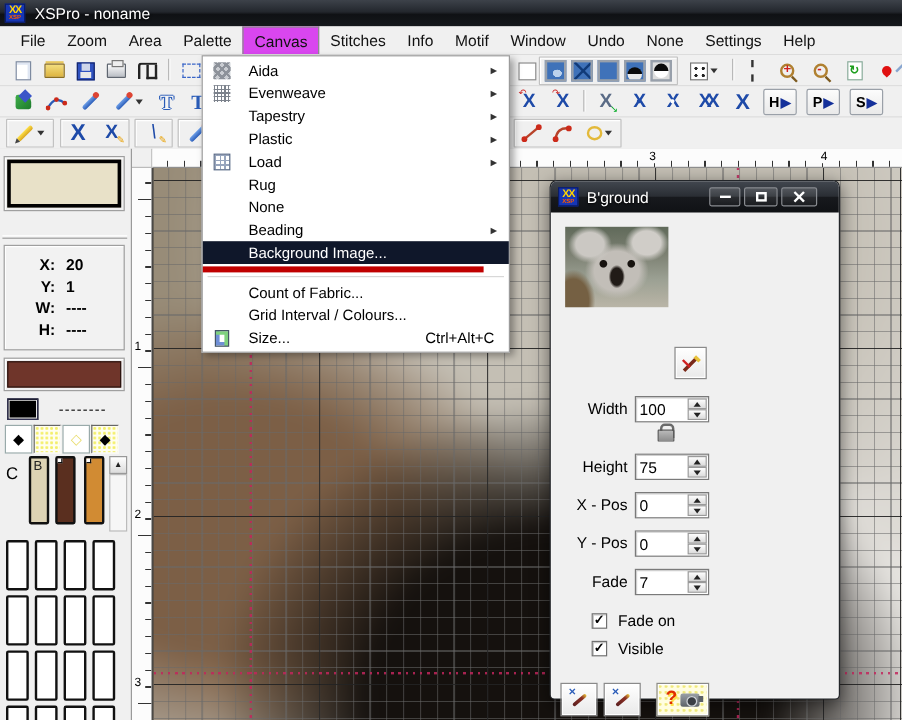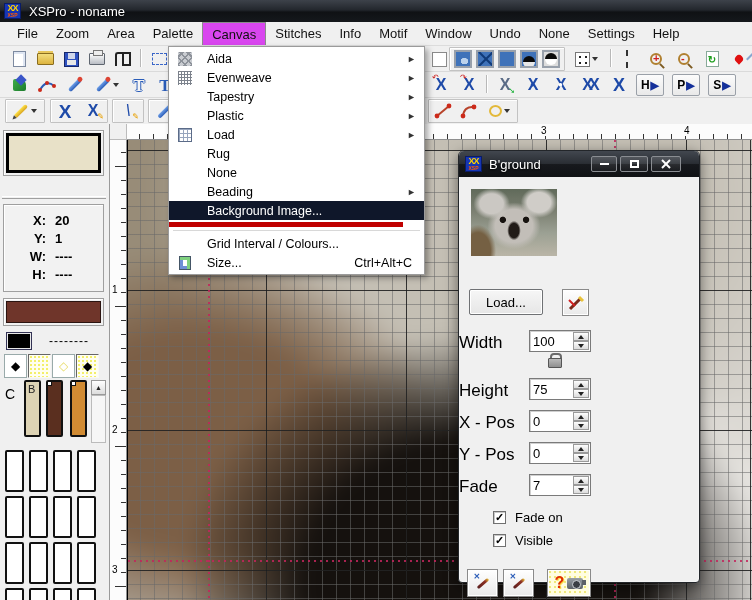--- a/index.html
+++ b/index.html
@@ -176,21 +176,21 @@
       radial-gradient(9px 13px at 50% 62%, #221b16 0 55%, rgba(0,0,0,0) 75%),
       radial-gradient(26px 22px at 24% 22%, #cbc8c2 0 45%, rgba(0,0,0,0) 70%),
       radial-gradient(26px 22px at 79% 20%, #d0cdc7 0 45%, rgba(0,0,0,0) 70%),
       radial-gradient(34px 30px at 50% 55%, #c2beb7 0 55%, rgba(0,0,0,0) 78%),
       radial-gradient(28px 40px at 8% 92%, #77603f 0 45%, rgba(0,0,0,0) 65%),
       linear-gradient(180deg, #5f6a59 0%, #7d8172 35%, #9ba092 65%, #bab5a5 100%); }
   .loadbtn { position:absolute; left:10px; top:112px; width:74px; height:26px; border:1px solid #6f7174; border-radius:2px;
     background:linear-gradient(#f6f6f6,#e6e6e6); font-size:13px; color:#000; display:flex; align-items:center; justify-content:center; box-shadow:inset 0 0 0 1px #fff; }
   .clearbtn { position:absolute; left:103px; top:112px; width:27px; height:27px; border:1px solid #8a8a8a; background:linear-gradient(#fff,#e9e9e9); display:flex; align-items:center; justify-content:center; box-shadow:inset 0 0 0 1px #fff; }
   .fieldrow { position:absolute; left:0; width:100%; height:22px; }
-  .fieldrow .flab { position:absolute; left:0; width:64px; font-size:17px; color:#000; top:3px; }
+  .fieldrow .flab { position:absolute; left:0; width:64px; text-align:right; font-size:13px; color:#000; top:3px; }
   .fieldrow .fbox { position:absolute; left:70px; top:0; width:62px; height:22px; background:#fff; border:1px solid #7a7a7a; box-shadow:inset 1px 1px 0 #cfcfcf; }
   .fieldrow input { position:absolute; left:3px; top:1px; width:38px; height:18px; border:none; outline:none; font-size:13px; font-family:"Liberation Sans",sans-serif; background:transparent; }
   .spin { position:absolute; right:1px; top:1px; width:16px; height:18px; display:flex; flex-direction:column; }
   .spin .sb { flex:1; border:1px solid #9a9a9a; background:linear-gradient(#fdfdfd,#dcdcdc); display:flex; align-items:center; justify-content:center; }
   .tri-up { width:0; height:0; border-left:3px solid transparent; border-right:3px solid transparent; border-bottom:4px solid #222; }
   .tri-dn { width:0; height:0; border-left:3px solid transparent; border-right:3px solid transparent; border-top:4px solid #222; }
   .lock { position:absolute; left:88px; top:176px; width:14px; height:13px; }
   .lock::before { content:""; position:absolute; left:3px; top:0; width:8px; height:8px; border:2px solid #6a6a6a; border-radius:4px 4px 0 0; }
   .lock::after { content:""; position:absolute; left:1px; top:5px; width:12px; height:8px; background:linear-gradient(#b9b9b9,#8f8f8f); border:1px solid #555; border-radius:1px; }
   .cbrow { position:absolute; left:34px; height:14px; display:flex; align-items:center; }
@@ -519,23 +519,20 @@
         </div>
       <div class="winbtn wb-close">
         <svg width="10" height="10">
             <line x1="1" y1="1" x2="9" y2="9" stroke="#fff" stroke-width="2"></line>
             <line x1="9" y1="1" x2="1" y2="9" stroke="#fff" stroke-width="2"></line>
           </svg>
       </div>
     </div>
     <div class="dlg-body">
       <div class="koala-thumb"></div>
-      <div class="loadbtn">
-          <span>Load...</span>
-        </div>
       <div class="clearbtn">
         <svg width="18" height="18">
           <line x1="3" y1="15" x2="13" y2="5" stroke="#7a2a1a" stroke-width="3"></line>
           <line x1="12" y1="3" x2="16" y2="7" stroke="#e8c23a" stroke-width="3"></line>
           <line x1="2" y1="6" x2="8" y2="12" stroke="#d02020" stroke-width="2"></line>
         </svg>
       </div>
 
       <div class="fieldrow" style="top:153px">
         <span class="flab">Width</span>
@@ -692,20 +689,23 @@
       <span class="sub">►</span>
     </div>
     <div class="dd-item hl">
       <span>Background Image...</span>
     </div>
     <div class="dd-gap">
       <div class="annotline"></div>
       <div class="dd-sep"></div>
     </div>
     <div class="dd-item">
+      <span>Count of Fabric...</span>
+    </div>
+    <div class="dd-item">
       <span>Grid Interval / Colours...</span>
     </div>
     <div class="dd-item">
       <span class="dd-icon">
           <span class="mi-size"></span>
         </span>
       <span>Size...</span>
       <span class="shortcut">Ctrl+Alt+C</span>
     </div>
   </div>

